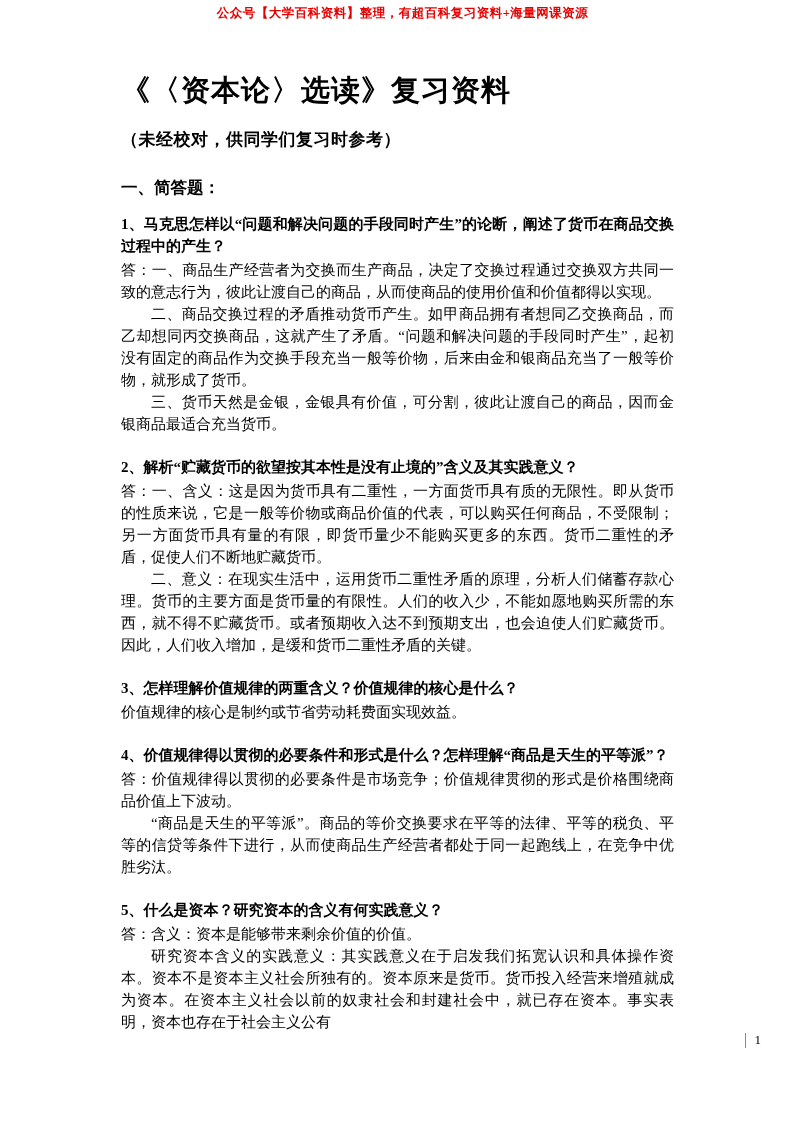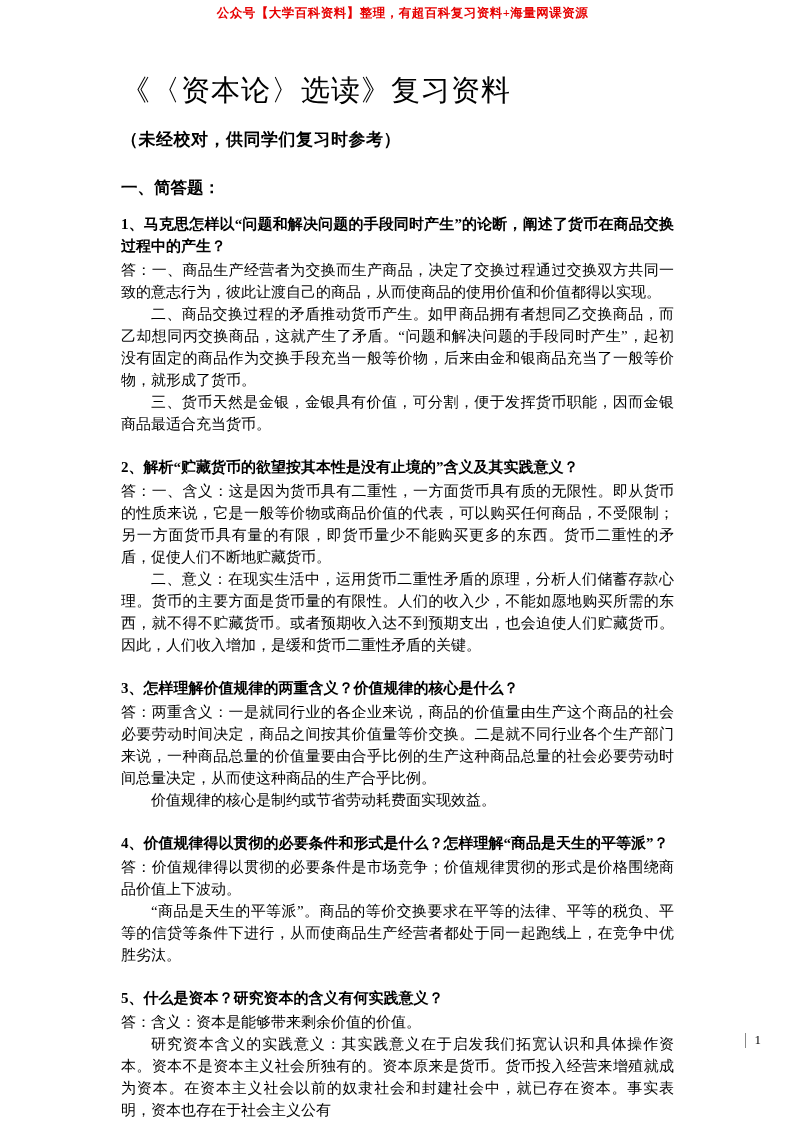--- a/index.html
+++ b/index.html
@@ -27,21 +27,21 @@
     letter-spacing: 0.5px;
   }
   .content {
     position: absolute;
     top: 72px;
     left: 121px;
     width: 553px;
   }
   .doc-title {
     font-size: 29px;
-    font-weight: normal;
+    font-weight: bold;
     letter-spacing: 1px;
     line-height: 1.25;
     margin-bottom: 20px;
   }
   .doc-subtitle {
     font-size: 17px;
     font-weight: bold;
     margin-bottom: 26px;
     letter-spacing: 0.5px;
   }
@@ -95,36 +95,35 @@
     <div class="doc-subtitle">（未经校对，供同学们复习时参考）</div>
 
     <h2 class="section-heading">一、简答题：</h2>
 
     <div id="qa-list">
   <section class="qa-block">
     <h3 class="question">1、马克思怎样以“问题和解决问题的手段同时产生”的论断，阐述了货币在商品交换过程中的产生？</h3>
     <div class="answers">
             <p class="answer-para">答：一、商品生产经营者为交换而生产商品，决定了交换过程通过交换双方共同一致的意志行为，彼此让渡自己的商品，从而使商品的使用价值和价值都得以实现。</p>
             <p class="answer-para">二、商品交换过程的矛盾推动货币产生。如甲商品拥有者想同乙交换商品，而乙却想同丙交换商品，这就产生了矛盾。“问题和解决问题的手段同时产生”，起初没有固定的商品作为交换手段充当一般等价物，后来由金和银商品充当了一般等价物，就形成了货币。</p>
-            <p class="answer-para">三、货币天然是金银，金银具有价值，可分割，便于发挥货币职能，因而金银商品最适合充当货币。</p>
+            <p class="answer-para">三、货币天然是金银，金银具有价值，可分割，彼此让渡自己的商品，因而金银商品最适合充当货币。</p>
           </div>
   </section>
 
   <section class="qa-block">
     <h3 class="question">2、解析“贮藏货币的欲望按其本性是没有止境的”含义及其实践意义？</h3>
     <div class="answers">
             <p class="answer-para">答：一、含义：这是因为货币具有二重性，一方面货币具有质的无限性。即从货币的性质来说，它是一般等价物或商品价值的代表，可以购买任何商品，不受限制；另一方面货币具有量的有限，即货币量少不能购买更多的东西。货币二重性的矛盾，促使人们不断地贮藏货币。</p>
             <p class="answer-para">二、意义：在现实生活中，运用货币二重性矛盾的原理，分析人们储蓄存款心理。货币的主要方面是货币量的有限性。人们的收入少，不能如愿地购买所需的东西，就不得不贮藏货币。或者预期收入达不到预期支出，也会迫使人们贮藏货币。因此，人们收入增加，是缓和货币二重性矛盾的关键。</p>
           </div>
   </section>
 
   <section class="qa-block">
     <h3 class="question">3、怎样理解价值规律的两重含义？价值规律的核心是什么？</h3>
     <div class="answers">
-            <p class="answer-para">答：两重含义：一是就同行业的各企业来说，商品的价值量由生产这个商品的社会必要劳动时间决定，商品之间按其价值量等价交换。二是就不同行业各个生产部门来说，一种商品总量的价值量要由合乎比例的生产这种商品总量的社会必要劳动时间总量决定，从而使这种商品的生产合乎比例。</p>
             <p class="answer-para">价值规律的核心是制约或节省劳动耗费面实现效益。</p>
           </div>
   </section>
 
   <section class="qa-block">
     <h3 class="question">4、价值规律得以贯彻的必要条件和形式是什么？怎样理解“商品是天生的平等派”？</h3>
     <div class="answers">
             <p class="answer-para">答：价值规律得以贯彻的必要条件是市场竞争；价值规律贯彻的形式是价格围绕商品价值上下波动。</p>
             <p class="answer-para">“商品是天生的平等派”。商品的等价交换要求在平等的法律、平等的税负、平等的信贷等条件下进行，从而使商品生产经营者都处于同一起跑线上，在竞争中优胜劣汰。</p>
           </div>

